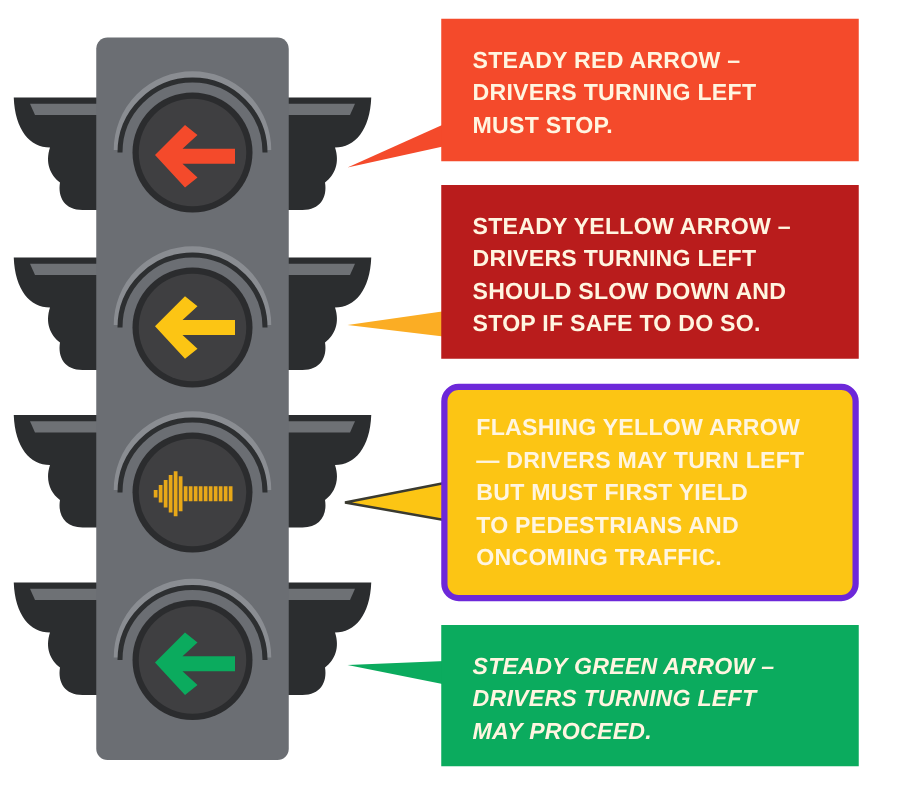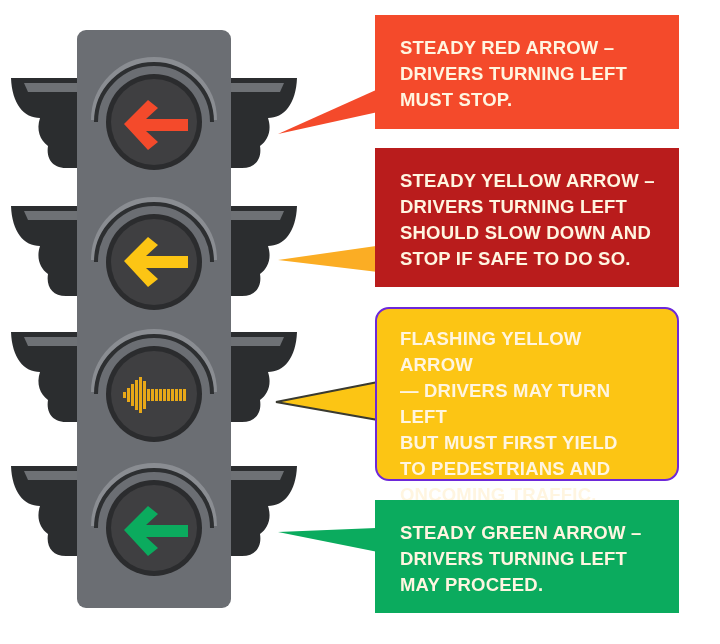--- a/index.html
+++ b/index.html
@@ -1,22 +1,22 @@
 <!DOCTYPE html>
 <html><head>
 <meta charset="utf-8">
 <style>
   html,body{margin:0;padding:0;background:#fff;}
   body{width:720px;height:644px;position:relative;overflow:hidden;font-family:"Liberation Sans","DejaVu Sans",sans-serif;}
   #signal{position:absolute;left:0;top:0;}
-  .box{position:absolute;left:375px;width:304px;box-sizing:border-box;padding:20px 24px 0 25px;color:#fff5e0;font-weight:bold;font-size:18.5px;line-height:26px;letter-spacing:0.2px;white-space:pre-line;}
+  .box{position:absolute;left:353px;width:334px;box-sizing:border-box;padding:20px 24px 0 25px;color:#fff5e0;font-weight:bold;font-size:18.5px;line-height:26px;letter-spacing:0.2px;white-space:pre-line;}
   .box.red{top:15px;height:114px;background:#f44a2b;}
   .box.yellow{top:148px;height:139px;background:#b91c1c;}
-  .box.flash{top:307px;height:174px;background:#fcc514;border:2px solid #6d28d9;border-radius:14px;padding-top:17px;padding-left:23px;}
-  .box.green{top:500px;height:113px;background:#0bab5e;}
+  .box.flash{top:307px;height:174px;background:#fcc514;border:5px solid #6d28d9;border-radius:14px;padding-top:17px;padding-left:23px;}
+  .box.green{top:500px;height:113px;background:#0bab5e;font-style:italic;}
 </style>
 </head>
 <body>
 
 <svg id="signal" width="720" height="644" viewBox="0 0 720 644">
   <defs>
     <g id="visor">
 
       <path d="M11,78 L80,78 L80,168 L66,168 C52,168 46,158 48,146 C40,140 36,130 40,118 C24,118 12,104 11,78 Z" fill="#2b2d2f"></path>
       <path d="M24,83 L78,83 L78,92 L28,92 Z" fill="#6e7175"></path>

